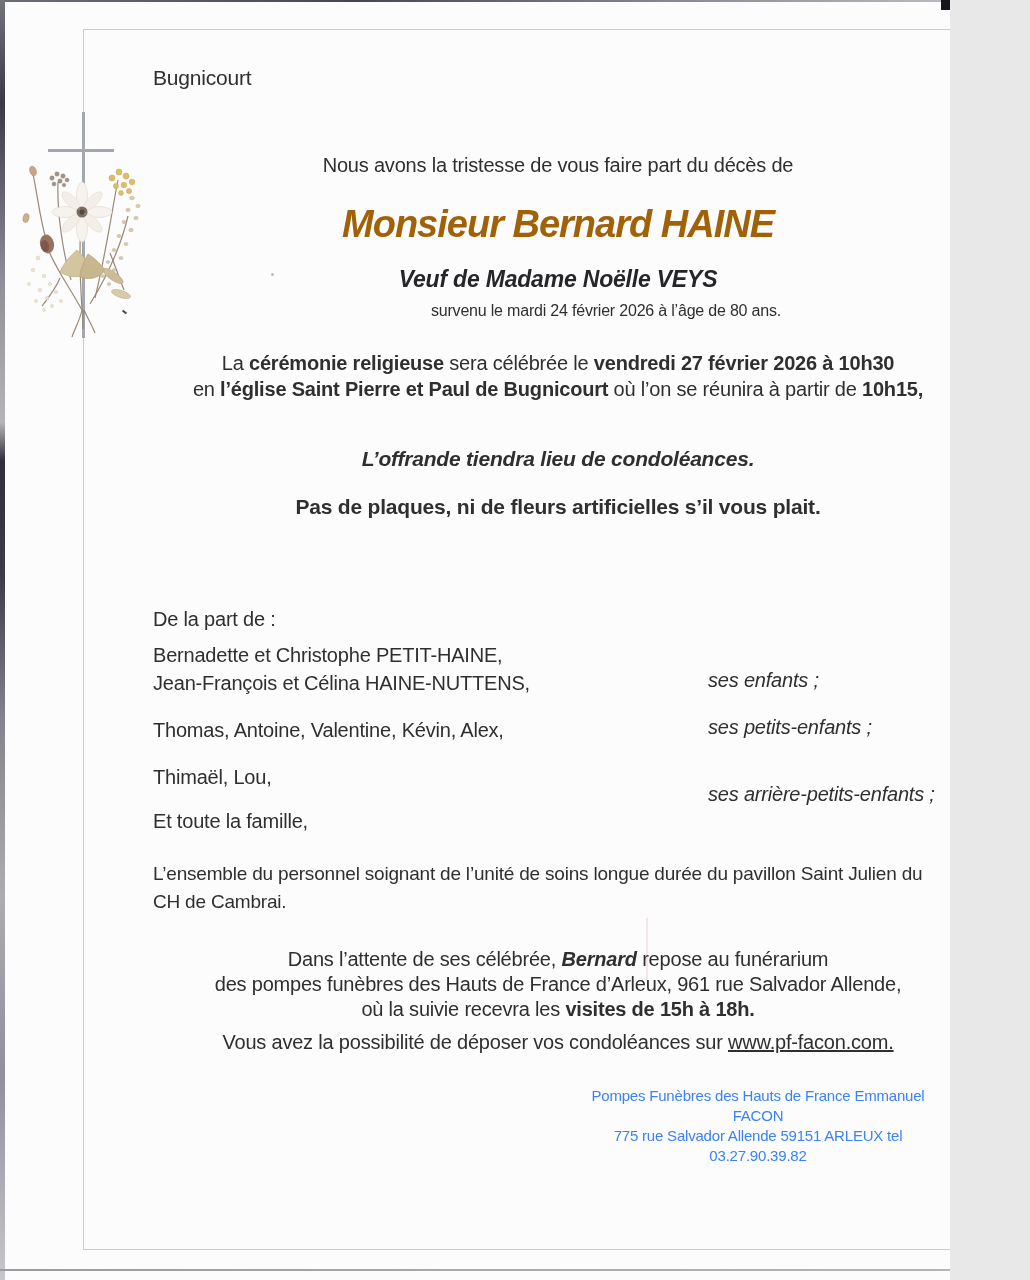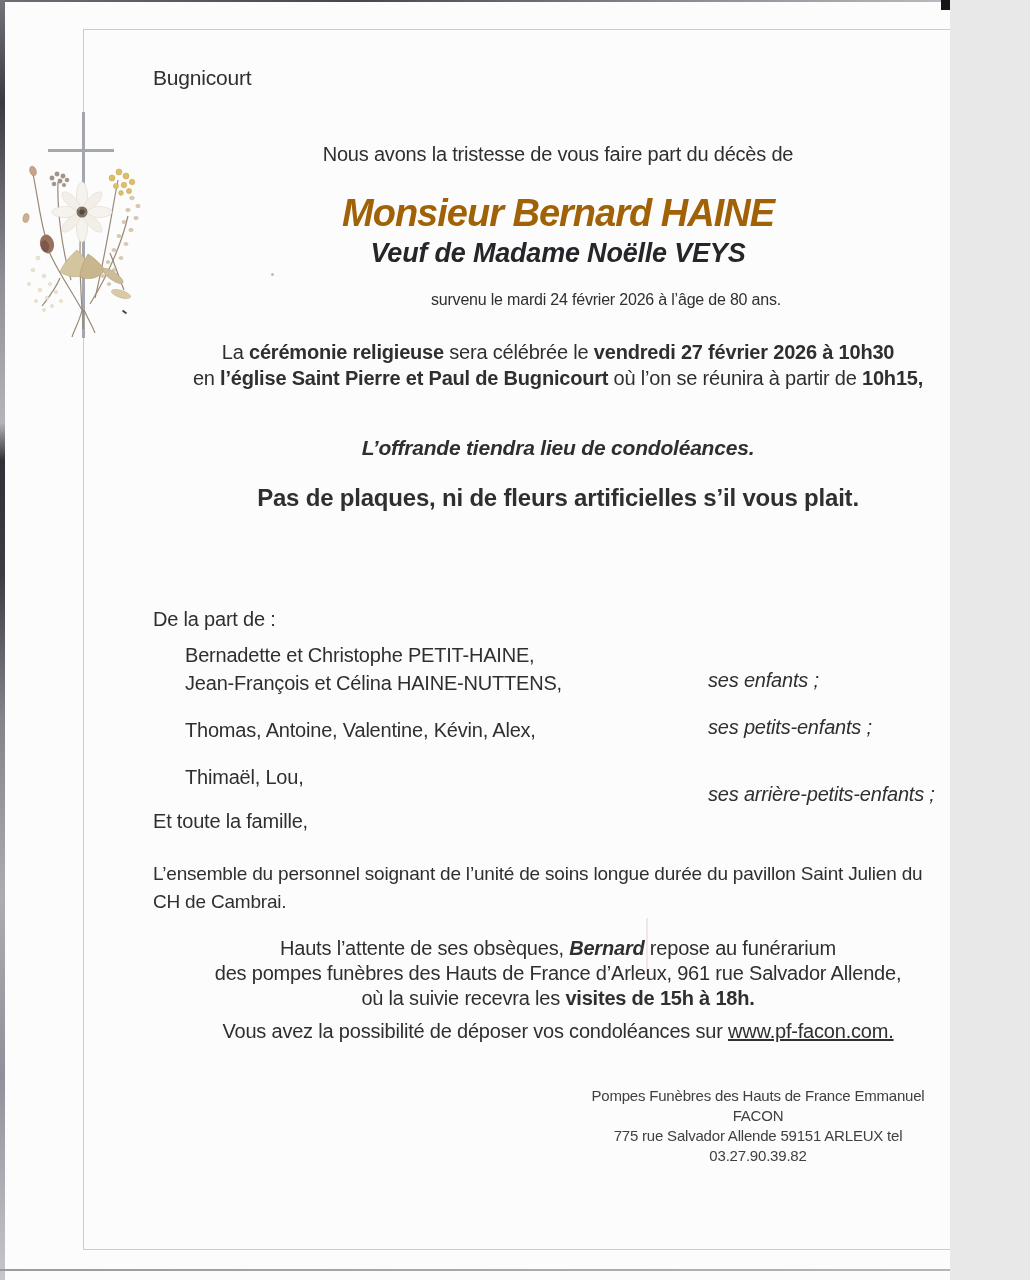--- a/index.html
+++ b/index.html
@@ -6,21 +6,21 @@
   .page{
     position:relative;
     width:950px;height:1280px;
     background:#fcfcfc;
     font-family:Liberation Sans, sans-serif;
     color:#2f2f2f;
     overflow:hidden;
     letter-spacing:-0.2px;
   }
   .abs{position:absolute;}
-  .centered{position:absolute;left:86px;width:944px;text-align:center;}
+  .centered{position:absolute;left:86px;width:944px;text-align:center;margin-top:11px;}
   .b{font-weight:bold;}
   .i{font-style:italic;}
   .u{text-decoration:underline;}
   
   .edge-left{left:0;top:0;width:5px;height:1280px;
     background:linear-gradient(180deg,#73737b 0%,#3a3a42 8%,#8f8f97 22%,#b4b4ba 33%,#303038 36%,#3c3c44 45%,#83838b 56%,#acacb2 70%,#90909a 84%,#c6c6cc 100%);}
   .edge-top{left:5px;top:0;width:995px;height:2px;
     background:linear-gradient(90deg,#6d6d75 0%,#46464e 35%,#8e8e96 70%,#c2c2c8 100%);}
   .edge-bottom{left:0;top:1269px;width:1030px;height:2px;
     background:linear-gradient(90deg,#9a9aa0,#b7b7bd);}
@@ -31,33 +31,33 @@
   .speck1{left:271px;top:273px;width:3px;height:3px;background:#bdbdbd;border-radius:50%;}
   .speck2{left:122px;top:311px;width:5px;height:2px;background:#4a4a4a;transform:rotate(40deg);}
   .speck3{left:1023px;top:1219px;width:3px;height:3px;background:#c9c9c9;}
   
   .cross-v{left:82px;top:112px;width:3px;height:226px;background:#a4a8ae;}
   .cross-h{left:48px;top:149px;width:66px;height:3px;background:#a4a8ae;}
   
   .location{left:153px;top:66px;font-size:21px;}
   .intro{top:143px;font-size:20px;}
   .title{top:192px;font-size:38px;font-weight:bold;font-style:italic;letter-spacing:-1px;color:#a16207;}
-  .subtitle{top:238px;font-size:27px;font-weight:bold;font-style:italic;color:#26262a;}
+  .subtitle{top:255px;font-size:23px;font-weight:bold;font-style:italic;color:#26262a;}
   .survenu{top:291px;font-size:16px;padding-left:48px;}
   .ceremony{top:339px;font-size:20px;line-height:26px;}
   .offrande{top:436px;font-size:21px;font-weight:bold;font-style:italic;}
-  .plaques{top:484px;font-size:24px;font-weight:bold;}
+  .plaques{top:484px;font-size:21px;font-weight:bold;}
   .from-heading{left:153px;top:594px;font-size:20px;margin-top:14px;}
-  .fam-names{left:153px;font-size:20px;line-height:28px;margin-left:32px;}
+  .fam-names{left:153px;font-size:20px;line-height:28px;}
   .fam-rel{left:708px;font-size:20px;font-style:italic;}
   .closing{left:153px;top:810px;font-size:20px;}
   .staff{left:153px;top:860px;font-size:19px;line-height:28px;white-space:nowrap;}
   .notice{top:936px;font-size:20px;line-height:25px;}
   .condol{top:1020px;font-size:20px;}
-  .footer{left:578px;top:1086px;width:360px;font-size:15px;line-height:20px;text-align:center;color:#404040;}
+  .footer{left:578px;top:1086px;width:360px;font-size:15px;line-height:20px;text-align:center;color:#3b82f6;}
 </style>
 </head>
 <body>
 
 <div class="page">
 
   <div class="abs card-border"></div>
   <div class="abs edge-left"></div>
   <div class="abs edge-top"></div>
   <div class="abs edge-bottom"></div>
@@ -205,21 +205,21 @@
   <div class="abs fam-rel" style="top:763px;margin-top:20px;">ses arrière-petits-enfants ;</div>
 
   <div class="abs closing">Et toute la famille,</div>
 
   <div class="abs staff">
     <div>L’ensemble du personnel soignant de l’unité de soins longue durée du pavillon Saint Julien du</div>
     <div>CH de Cambrai.</div>
   </div>
 
   <div class="centered notice">
-    <div><span>Hauts l’attente de ses obsèques, </span><span class="b i">Bernard</span><span> repose au funérarium</span></div>
+    <div><span>Dans l’attente de ses célébrée, </span><span class="b i">Bernard</span><span> repose au funérarium</span></div>
     <div><span>des pompes funèbres des Hauts de France d’Arleux, 961 rue Salvador Allende,</span></div>
     <div><span>où la suivie recevra les </span><span class="b">visites de 15h à 18h.</span></div>
   </div>
 
   <div class="centered condol"><span>Vous avez la possibilité de déposer vos condoléances sur </span><span class="u">www.pf-facon.com.</span></div>
 
   <div class="abs footer">
     <div>Pompes Funèbres des Hauts de France Emmanuel FACON</div>
     <div>775 rue Salvador Allende 59151 ARLEUX tel 03.27.90.39.82</div>
   </div>

